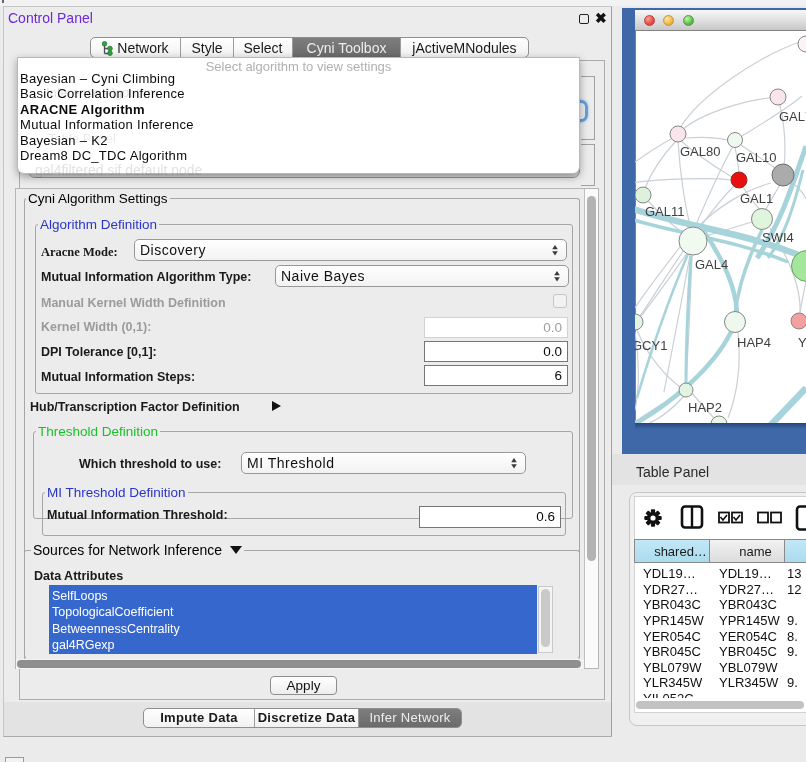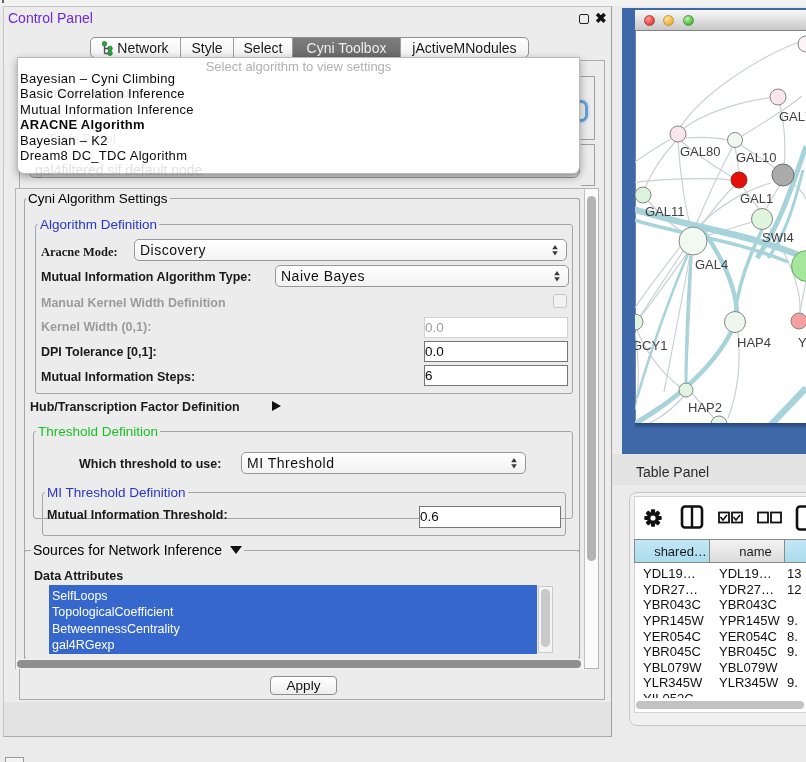--- a/index.html
+++ b/index.html
@@ -44,21 +44,21 @@
 #gb-thr { left:33px; top:431px; width:540px; height:88px; }
 #gb-mit { left:42px; top:492px; width:524px; height:44px; }
 #gb-src { left:24px; top:550px; width:556px; height:110px; border-bottom:none; }
 
 .lbl { position:absolute; font-size:12.5px; font-weight:bold; color:#1a1a1a; white-space:nowrap; }
 .lbl.dis { color:#9b9b9b; }
 .combo { position:absolute; background:linear-gradient(#ffffff,#f2f2f2); border:1px solid #989898;
   border-radius:5px; font-size:14px; letter-spacing:0.5px; color:#111; line-height:20px; padding-left:5px; }
 .combo svg { position:absolute; right:8px; top:5px; }
 .tfield { position:absolute; border:1px solid #767676; background:#fff; font-size:13.5px; color:#0a0a0a;
-  padding-right:5px; line-height:19px; }
+  text-align:right; padding-right:5px; line-height:19px; }
 .tfield.dis { border:1px solid #d2d2d2; background:#fff; color:#9e9e9e; }
 #chk { left:553px; top:294px; width:14px; height:14px; border:1px solid #c6c6c6; border-radius:3px; background:#f2f2f2; }
 .tri-r { display:inline-block; width:0; height:0; border-left:9px solid #111; border-top:5.5px solid transparent; border-bottom:5.5px solid transparent; }
 .tri-d { display:inline-block; width:0; height:0; border-top:8px solid #111; border-left:6px solid transparent; border-right:6px solid transparent; }
 
 #dlist { left:49px; top:585px; width:488px; height:69px; background:#3667cd; color:#fff;
   font-size:12.5px; line-height:16.3px; padding:3px 0 0 3px; }
 #lsb { left:538px; top:586px; width:15px; height:67px; background:#f4f4f4; border:1px solid #c9c9c9; }
 #lsb .thumb { position:absolute; left:2px; top:2px; width:9px; height:58px; background:#c9c9c9; border-radius:5px; }
 
@@ -178,30 +178,35 @@
   <div id="dlist" class="abs">SelfLoops<br>TopologicalCoefficient<br>BetweennessCentrality<br>gal4RGexp</div>
   <div id="lsb" class="abs">
       <div class="thumb"></div>
     </div>
   <div id="hsb" class="abs">
       <div class="thumb"></div>
     </div>
 
   <div class="abs" style="left:4px; top:702px; width:607px; height:34px; background:#e3e3e3;"></div>
   <div id="apply" class="abs">Apply</div>
+  <div id="btabs" class="abs seg">
+    <div class="sg b" style="width:111px;">Impute Data</div>
+    <div class="sg b" style="width:104px;">Discretize Data</div>
+    <div class="sg dark" style="width:102px;">Infer Network</div>
+  </div>
 
   <div id="dd" class="abs">
     <div class="hd">Select algorithm to view settings</div>
     <div style="position:absolute; left:28px; top:27px; font-size:13px; color:rgba(60,60,60,0.14); z-index:1;">Inference Algorithm</div>
     <div style="position:absolute; left:30px; top:73px; font-size:13px; color:rgba(60,60,60,0.10); z-index:1;">Table Panel</div>
     <div style="position:absolute; left:17px; top:104px; font-size:14px; color:rgba(60,60,60,0.16); z-index:1;">gal4filtered.sif default node</div>
     <div class="it">Bayesian – Cyni Climbing</div>
     <div class="it">Basic Correlation Inference</div>
+    <div class="it b">ARACNE Algorithm</div>
     <div class="it">Mutual Information Inference</div>
-    <div class="it b">ARACNE Algorithm</div>
     <div class="it">Bayesian – K2</div>
     <div class="it">Dream8 DC_TDC Algorithm</div>
   </div>
 
   <div id="netwin" class="abs">
     <div id="ntb" class="abs">
       <div class="tl" style="left:8.5px; background:radial-gradient(circle at 35% 30%, #ff9e9a, #ec4a44 60%, #c33a34); border:0.5px solid #b04540;"></div>
       <div class="tl" style="left:28px; background:radial-gradient(circle at 35% 30%, #ffe9a8, #f5b63e 60%, #d29a28); border:0.5px solid #c09a3a;"></div>
       <div class="tl" style="left:47.5px; background:radial-gradient(circle at 35% 30%, #c8f0b8, #58c343 60%, #3f9e30); border:0.5px solid #4a9e3e;"></div>
     </div>

